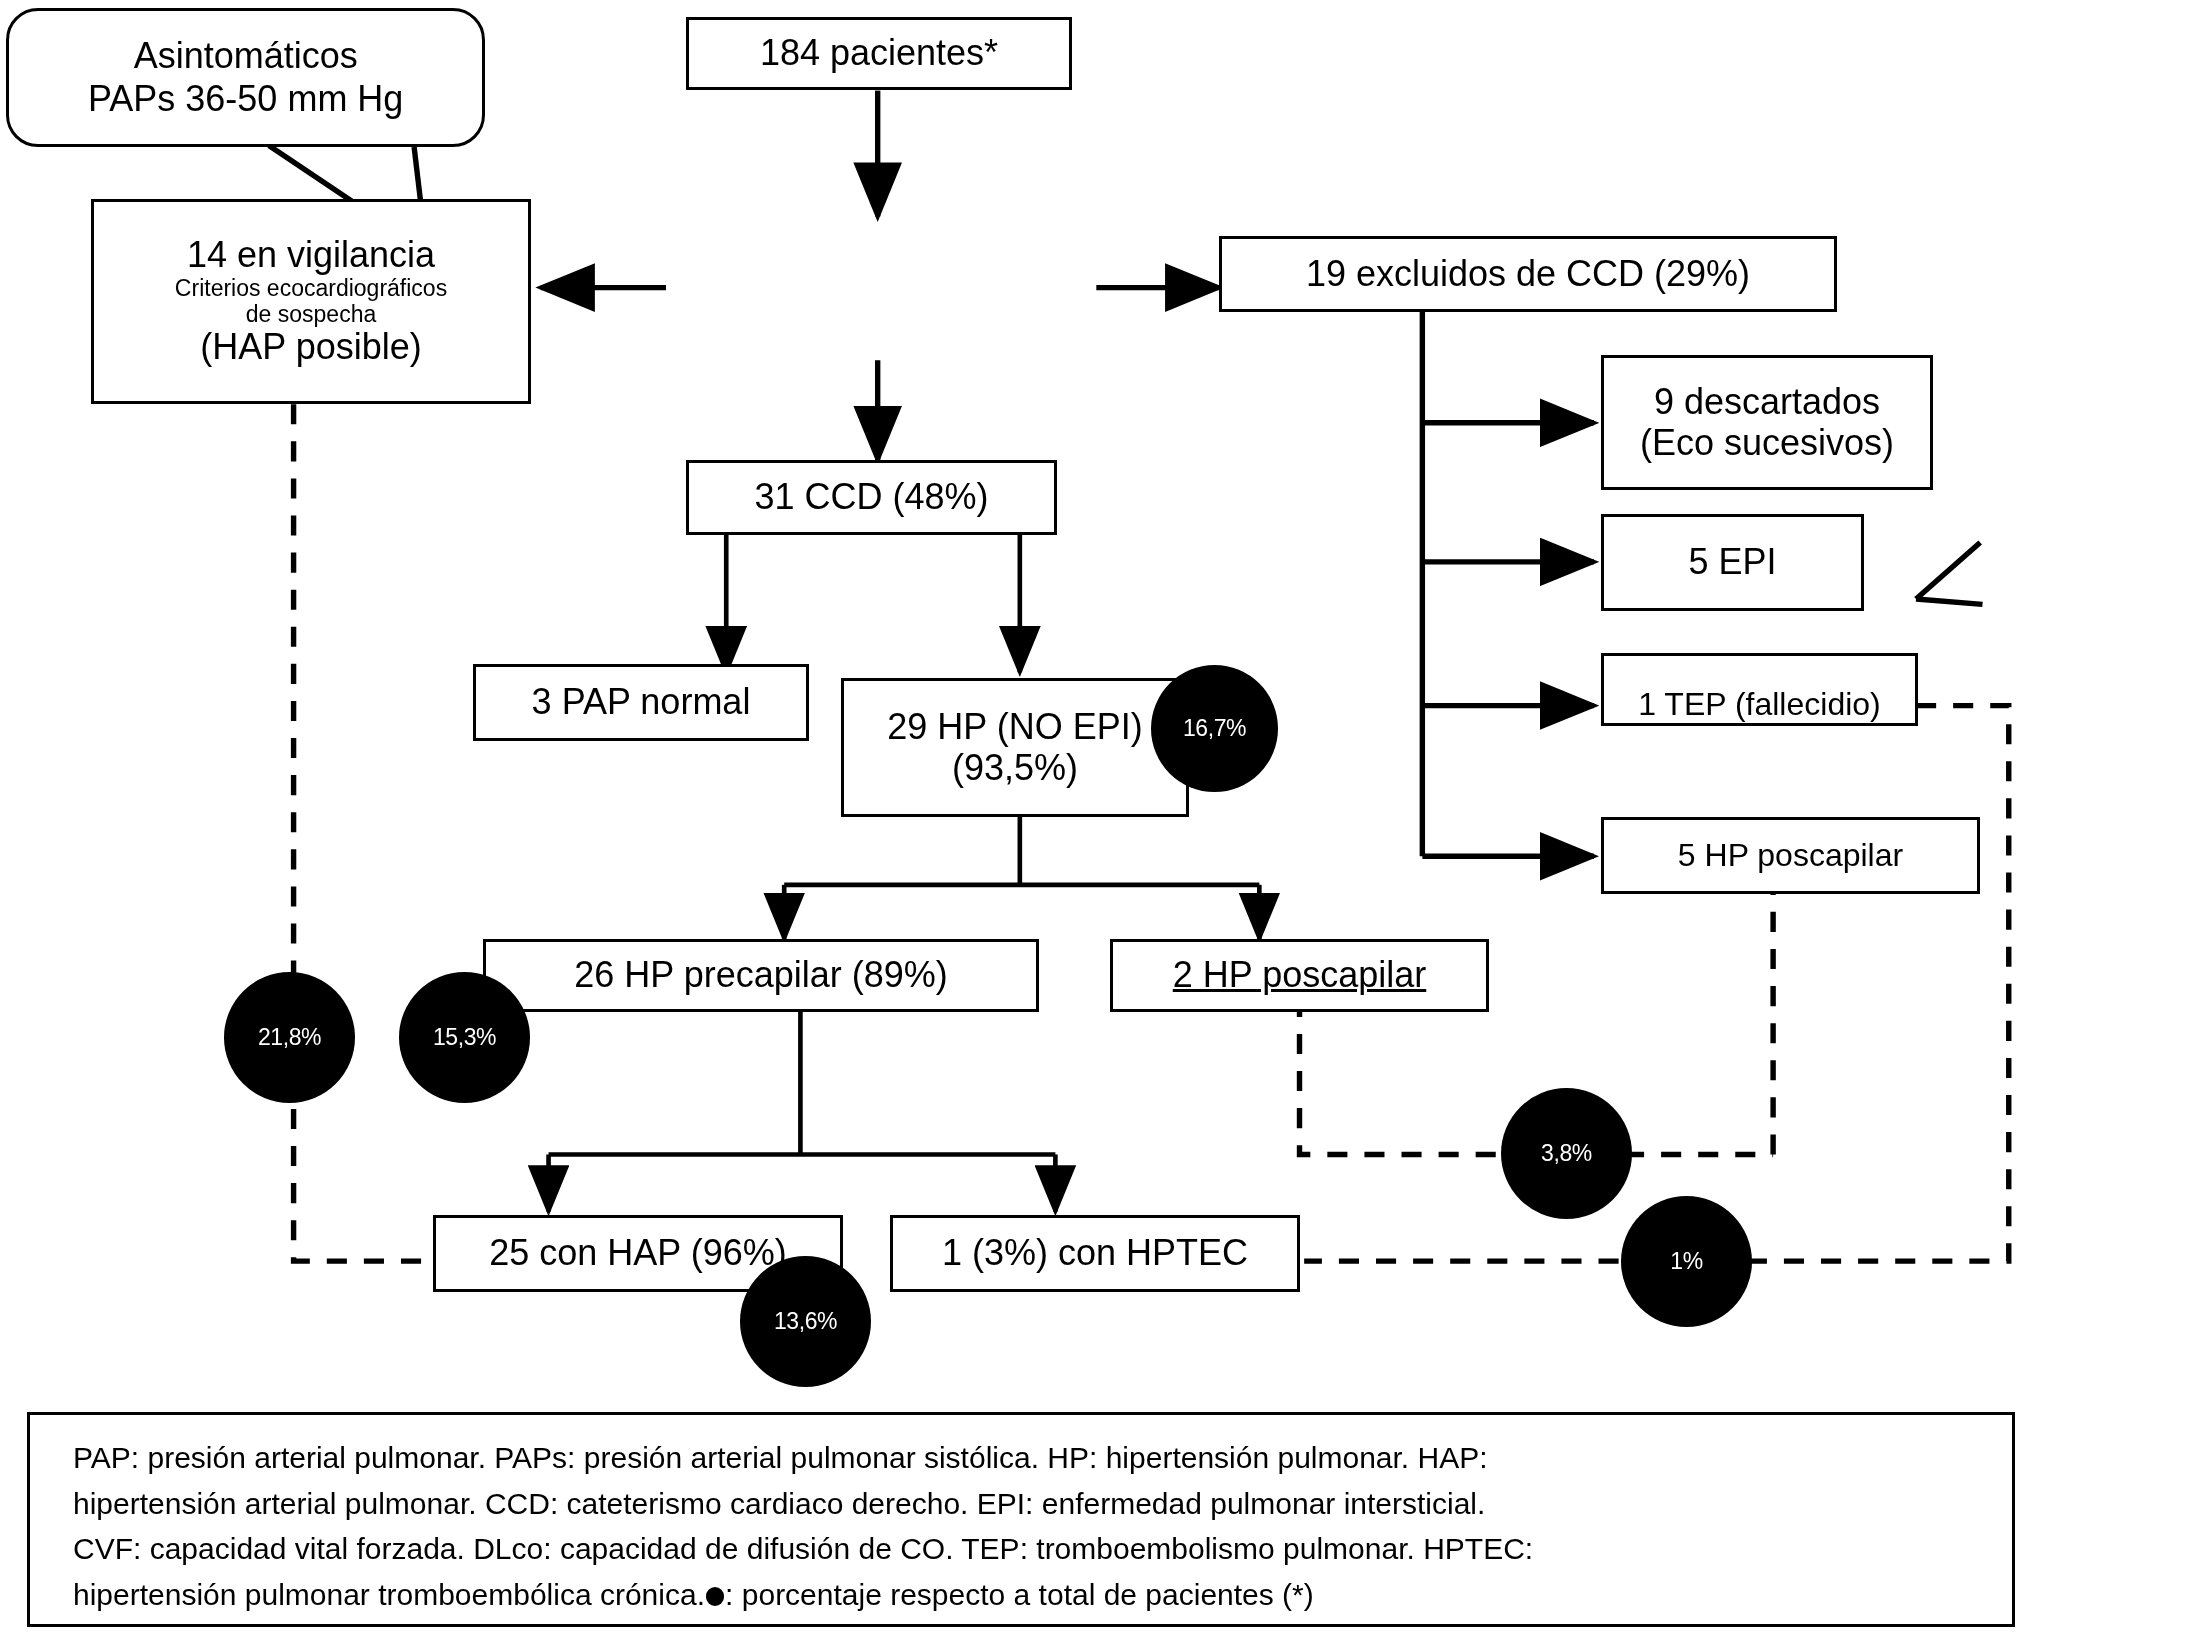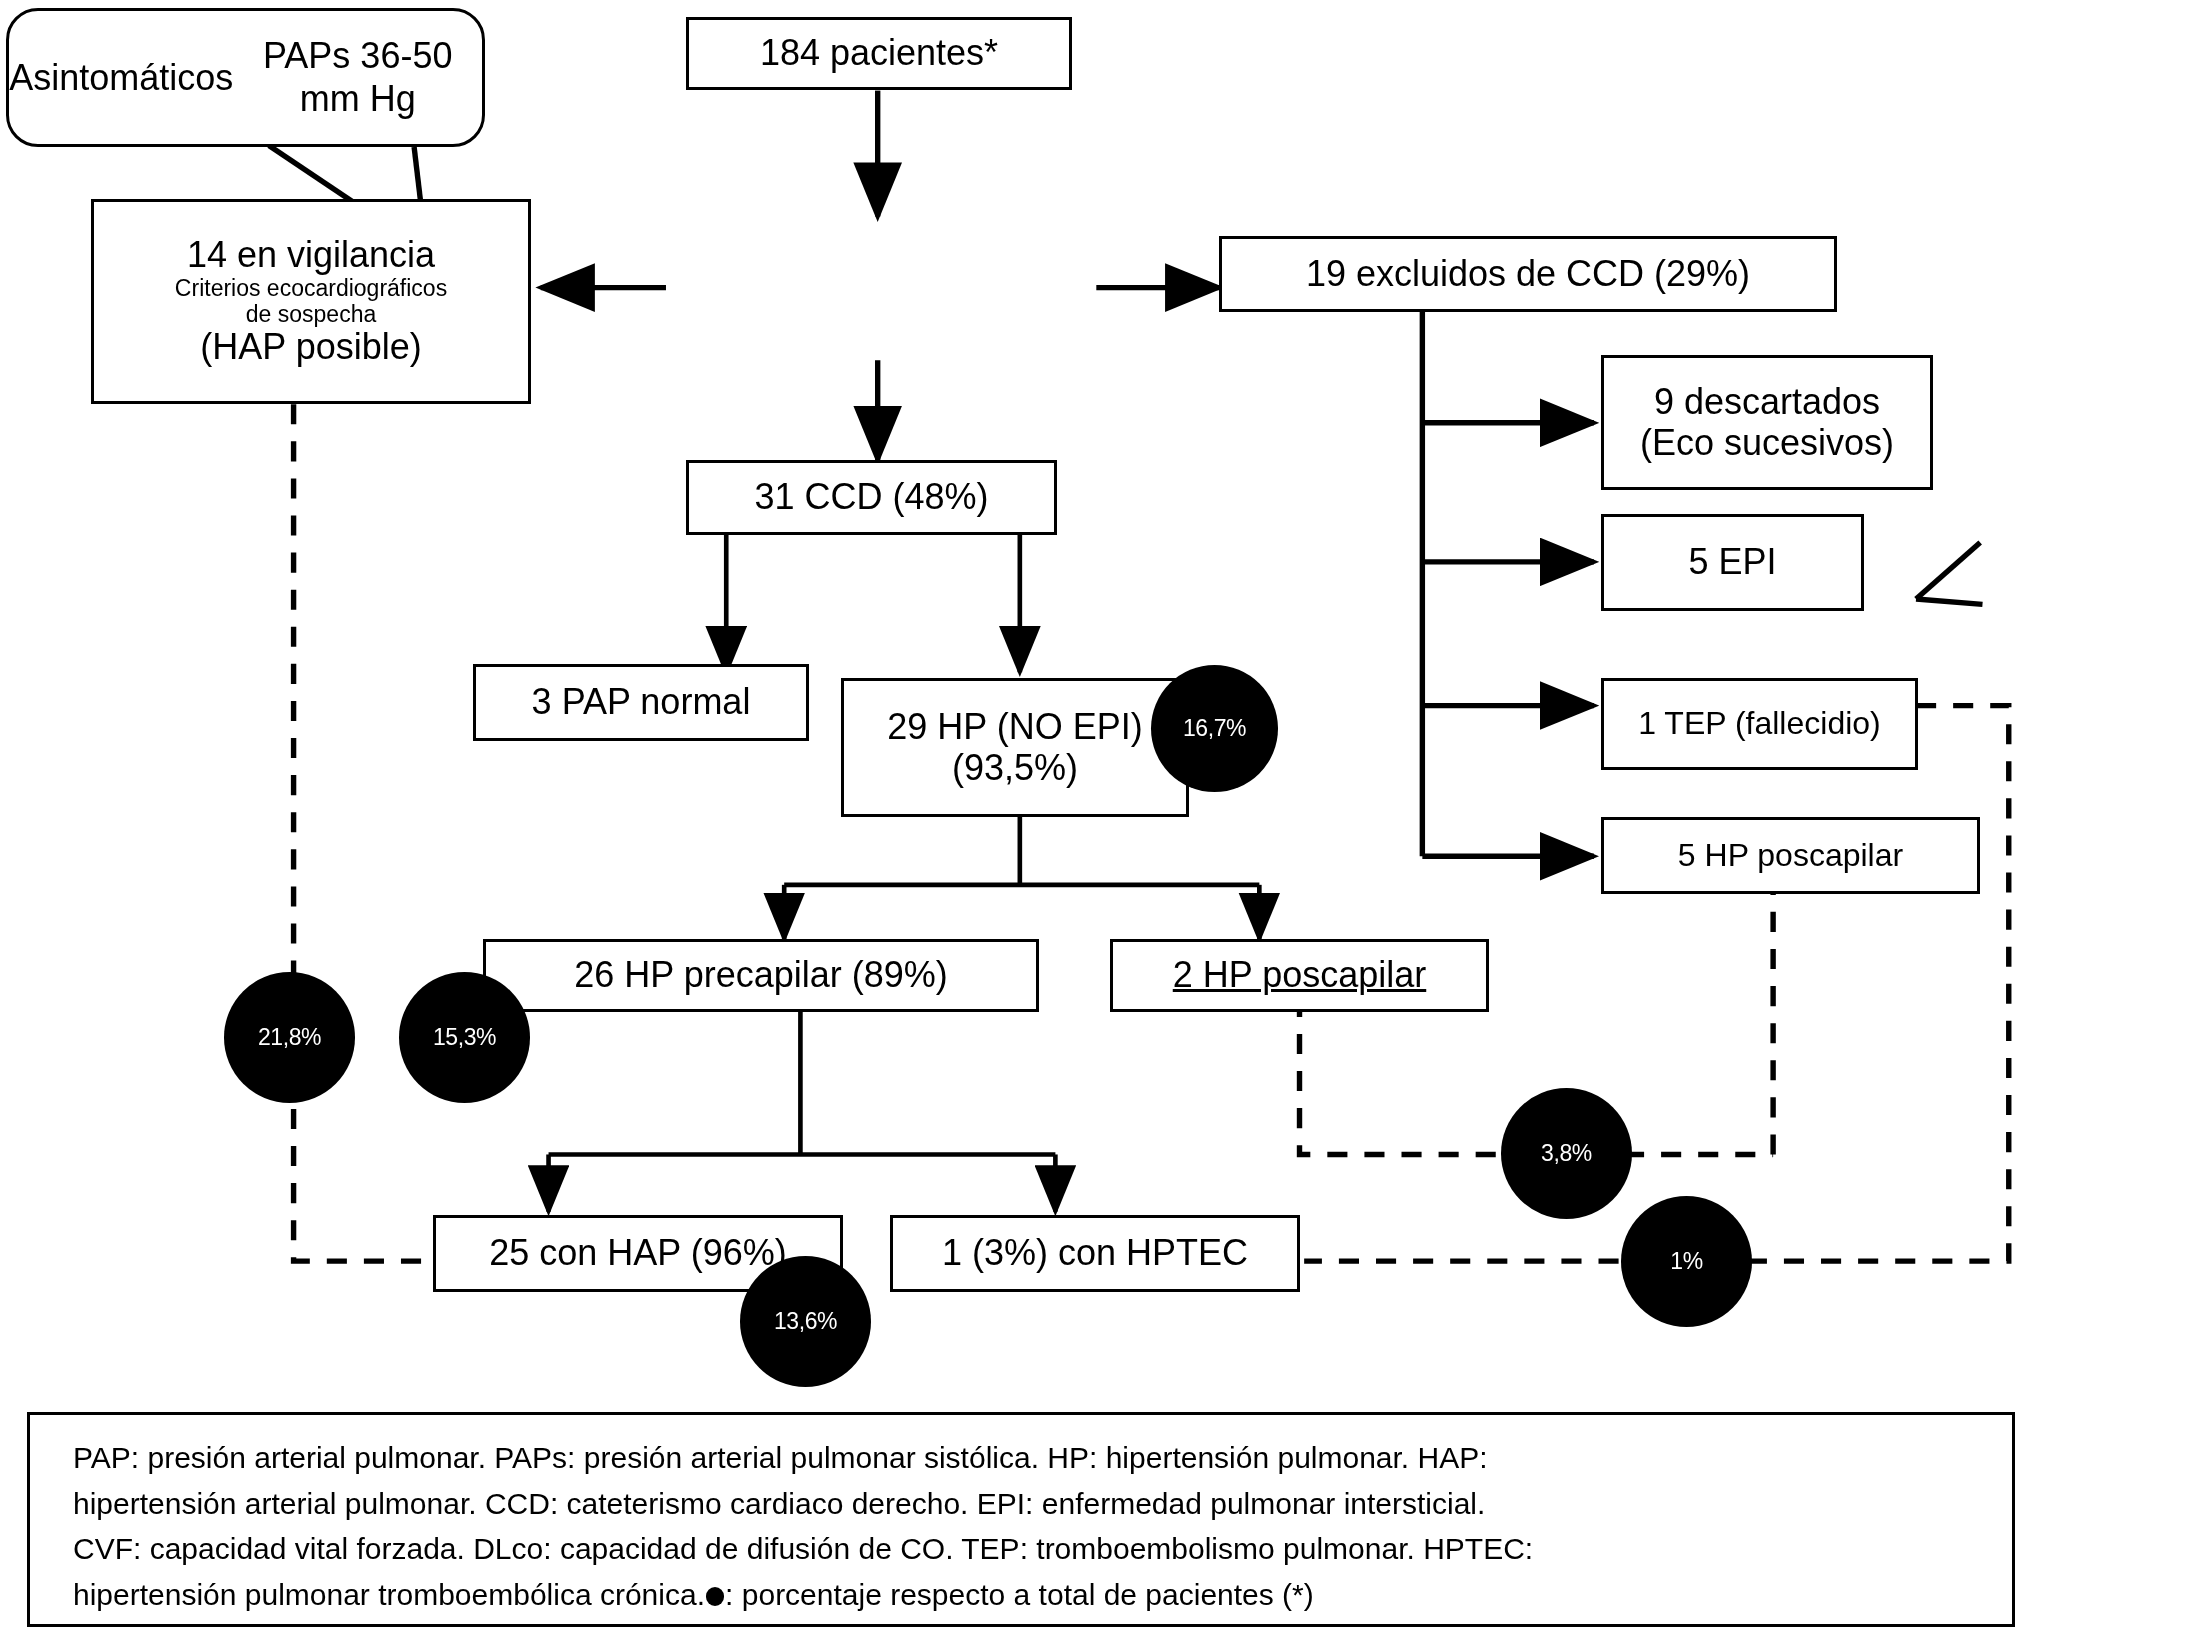--- a/index.html
+++ b/index.html
@@ -9,21 +9,21 @@
 
   .node{position:absolute;box-sizing:border-box;background:#fff;border:3.9px solid #000;
         display:flex;flex-direction:column;align-items:center;justify-content:center;
         text-align:center;line-height:1.12;}
   .node .l{display:block;white-space:nowrap;}
   .t46{font-size:36px;}
   .t42{font-size:32px;}
   .t30{font-size:23px;}
 
   .callout{position:absolute;box-sizing:border-box;background:#fff;border:3.9px solid #000;
-           border-radius:32px;display:flex;flex-direction:row;align-items:center;
+           border-radius:32px;display:flex;flex-direction:column;align-items:center;
            justify-content:center;text-align:center;line-height:1.2;}
 
   .pct{position:absolute;border-radius:50%;background:#000;color:#fff;
        display:flex;align-items:center;justify-content:center;font-size:23px;
        letter-spacing:-0.4px;}
 
   .legend{position:absolute;box-sizing:border-box;background:#fff;border:3.9px solid #000;
           padding:20px 31px 20px 43px;font-size:30px;line-height:1.52;text-align:left;}
   .legend .dotmark{display:inline-block;width:18.5px;height:18.5px;border-radius:50%;
                    background:#000;vertical-align:-0.8px;margin:0 0.8px;}
@@ -116,21 +116,21 @@
 
   <div class="node" style="left:1601px;top:355px;width:332px;height:135px;">
     <span class="l t46">9 descartados</span>
     <span class="l t46">(Eco sucesivos)</span>
   </div>
 
   <div class="node" style="left:1601px;top:514px;width:263px;height:97px;">
     <span class="l t46">5 EPI</span>
   </div>
 
-  <div class="node" style="left:1601px;top:678px;width:317px;height:92px;">
+  <div class="node" style="left:1601px;top:653px;width:317px;height:73px;justify-content:flex-end;">
     <span class="l t42">1 TEP (fallecidio)</span>
   </div>
 
   <div class="node" style="left:1601px;top:817px;width:379px;height:77px;">
     <span class="l t42">5 HP poscapilar</span>
   </div>
 
   <div class="node" style="left:686px;top:460px;width:371px;height:75px;">
     <span class="l t46">31 CCD (48%)</span>
   </div>

